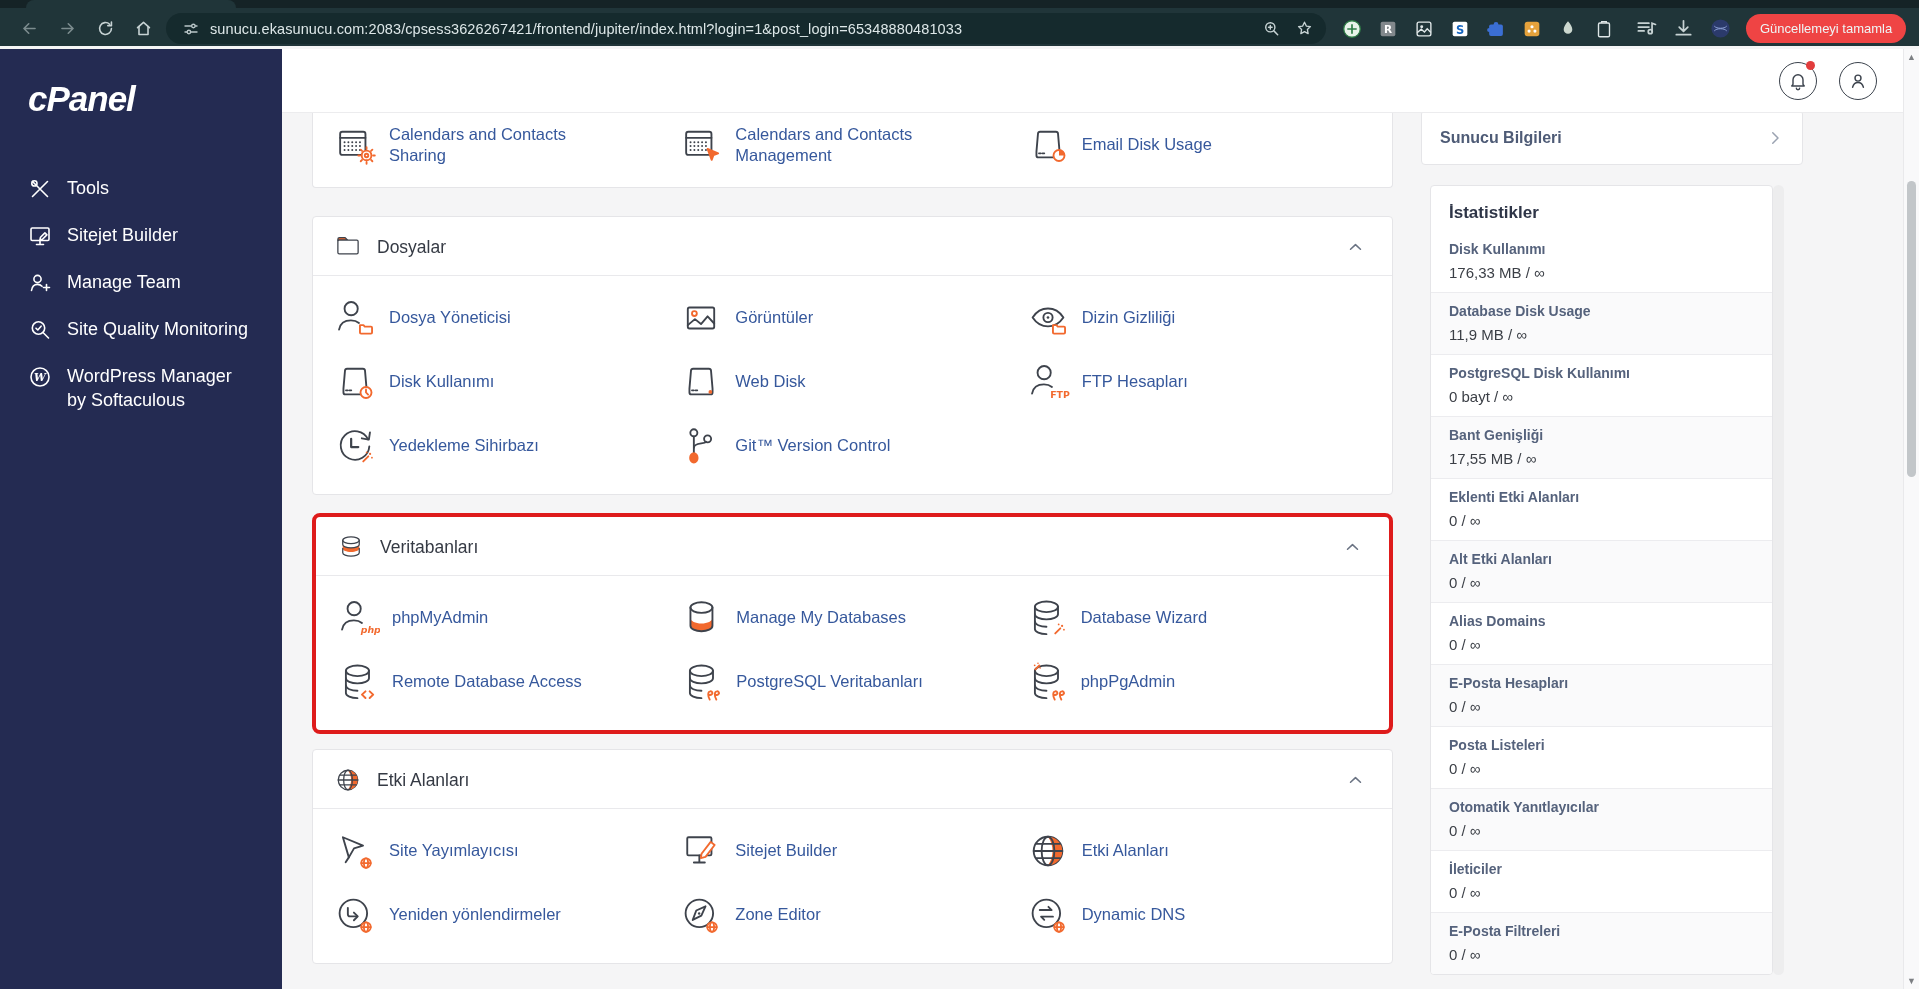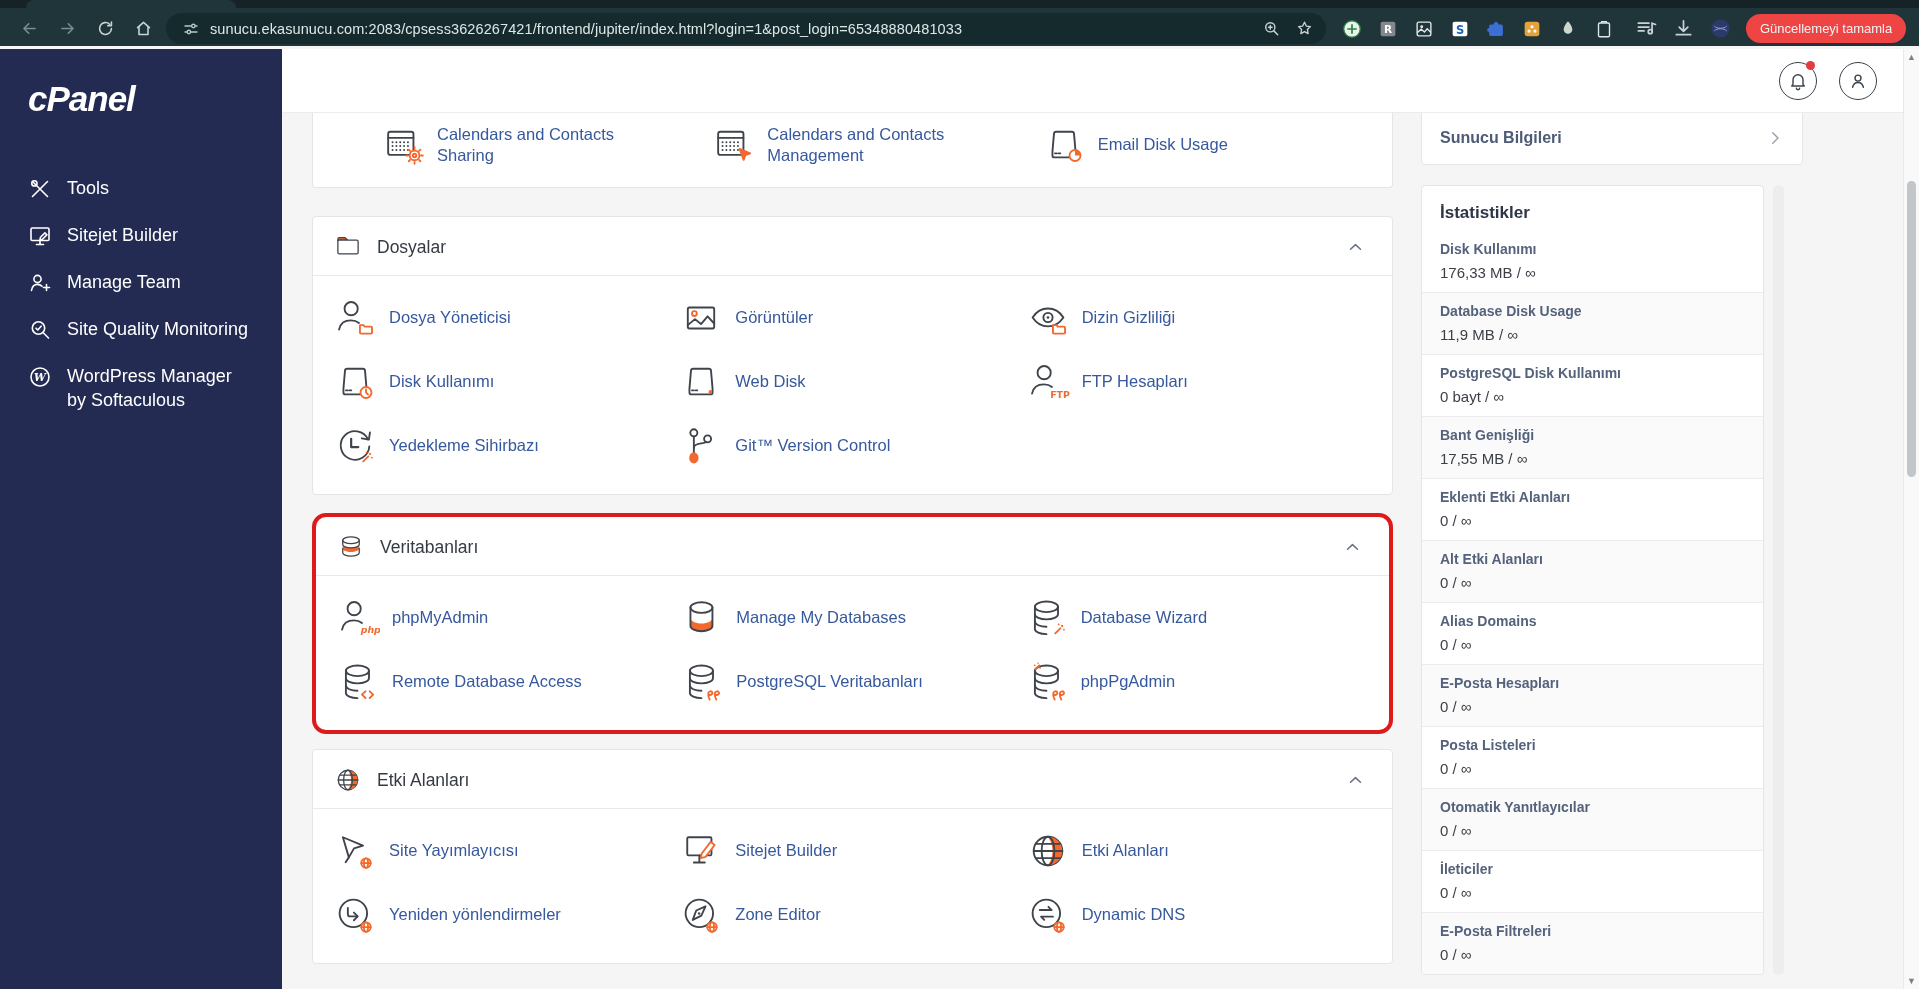--- a/index.html
+++ b/index.html
@@ -44,39 +44,39 @@
   .circle-btn svg { width:20px; height:20px; }
   .bell-dot { position:absolute; top:-2px; right:1px; width:9px; height:9px; border-radius:50%; background:#e23c3c; }
 
   
   .page { position:absolute; top:113px; left:282px; right:16px; bottom:0; background:#f5f5f6; overflow:hidden; }
   .page-inner { display:flex; padding-left:30px; }
   .main-col { width:1081px; flex:0 0 auto; }
   .right-col { margin-left:28px; width:430px; position:relative; flex:0 0 auto; }
 
   .card { background:#fff; border:1px solid #e5e5e8; border-radius:4px; }
-  .card.cut-top { border-top:none; border-radius:0 0 4px 4px;padding-left:48px; }
+  .card.cut-top { border-top:none; border-radius:0 0 4px 4px; }
   .sec-head { display:flex; align-items:center; padding:15px 24px 13px 20px; }
   .sec-head .sh-ic { width:30px; height:30px; flex:0 0 auto; }
   .sec-head .sh-lbl { margin-left:14px; font-size:17.5px; color:#353a44; }
   .collapse-btn { margin-left:auto; background:none; border:none; width:26px; height:26px; display:flex; align-items:center; justify-content:center; cursor:pointer; }
   .sec-divider { border-top:1px solid #e9e9ec; }
   .sec-grid { display:grid; grid-template-columns:repeat(3,1fr); row-gap:12px; padding:16px 20px 22px 20px; }
   .sec-grid.first { padding:6px 20px 16px 20px; row-gap:0; }
   .gi { display:flex; align-items:center; gap:12px; min-height:52px; text-decoration:none; cursor:pointer; }
   .gi .gi-ic { width:44px; height:44px; flex:0 0 auto; }
   .gi .gi-lbl { font-size:16.5px; color:#36589c; max-width:215px; line-height:1.3; }
-  .hl-red { border:4px solid #de1b1b; border-radius:14px; }
+  .hl-red { border:4px solid #de1b1b; border-radius:8px; }
   .mb-a { margin-bottom:28px; } .mb-b { margin-bottom:18px; } .mb-c { margin-bottom:15px; }
 
   
   .server-card { width:382px; height:55px; margin-top:-3px; display:flex; align-items:center; padding:0 18px; cursor:pointer; }
   .server-lbl { font-size:16px; font-weight:bold; color:#4e5b76; }
   .server-chev { margin-left:auto; width:18px; height:18px; }
-  .stats-card { width:343px; margin-top:20px; border-radius:4px; overflow:hidden; }
+  .stats-card { width:343px; margin-top:20px; border-radius:4px; overflow:hidden;margin-left:9px; }
   .stats-title { padding:17px 18px 8px 18px; font-size:17px; font-weight:bold; color:#2e3547; }
   .stat-row { padding:10px 18px 11px 18px; }
   .stat-row + .stat-row { border-top:1px solid #ececef; }
   .stat-row:nth-child(even) { background:#fafafb; }
   .stat-lbl { font-size:14px; font-weight:bold; color:#55627c; }
   .stat-val { font-size:15px; color:#3b3f46; margin-top:7px; }
   .right-scroll { position:absolute; left:352px; top:72px; bottom:0; width:11px; background:#ededee; border-radius:6px; }
 
   
   .scrollbar { position:absolute; top:49px; right:0; width:16px; bottom:0; background:#f9f9fa; border-left:1px solid #e9e9eb; z-index:60; }

